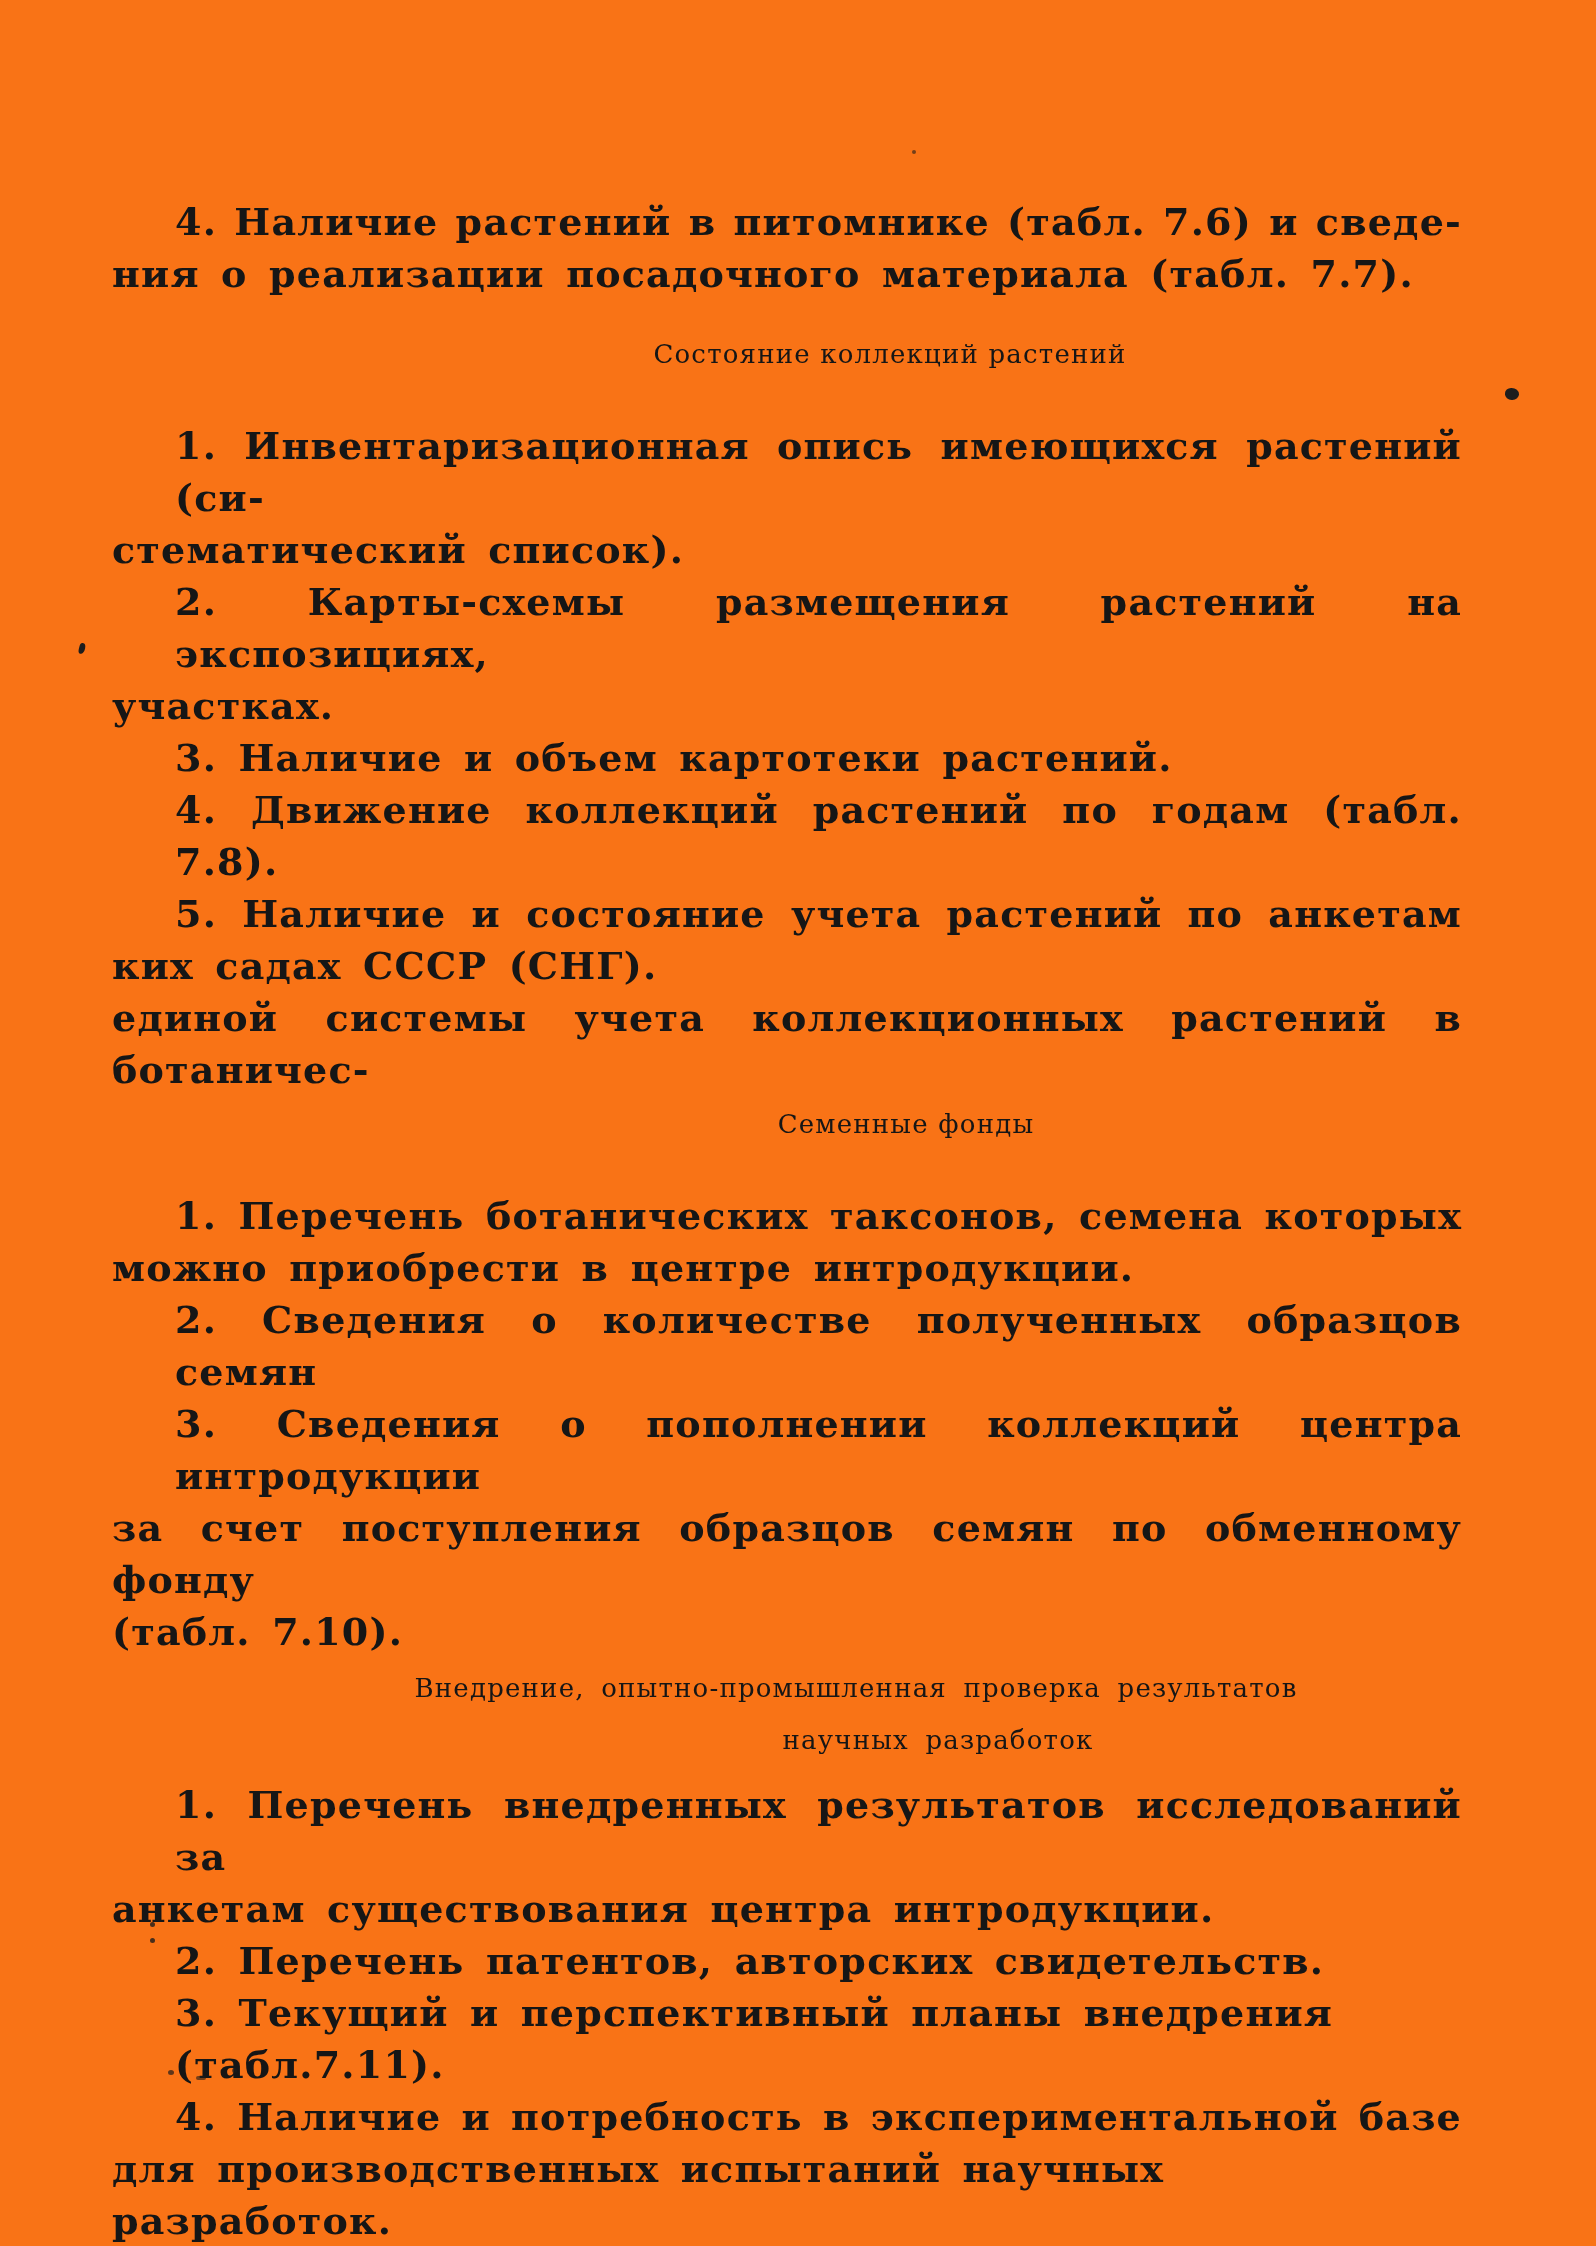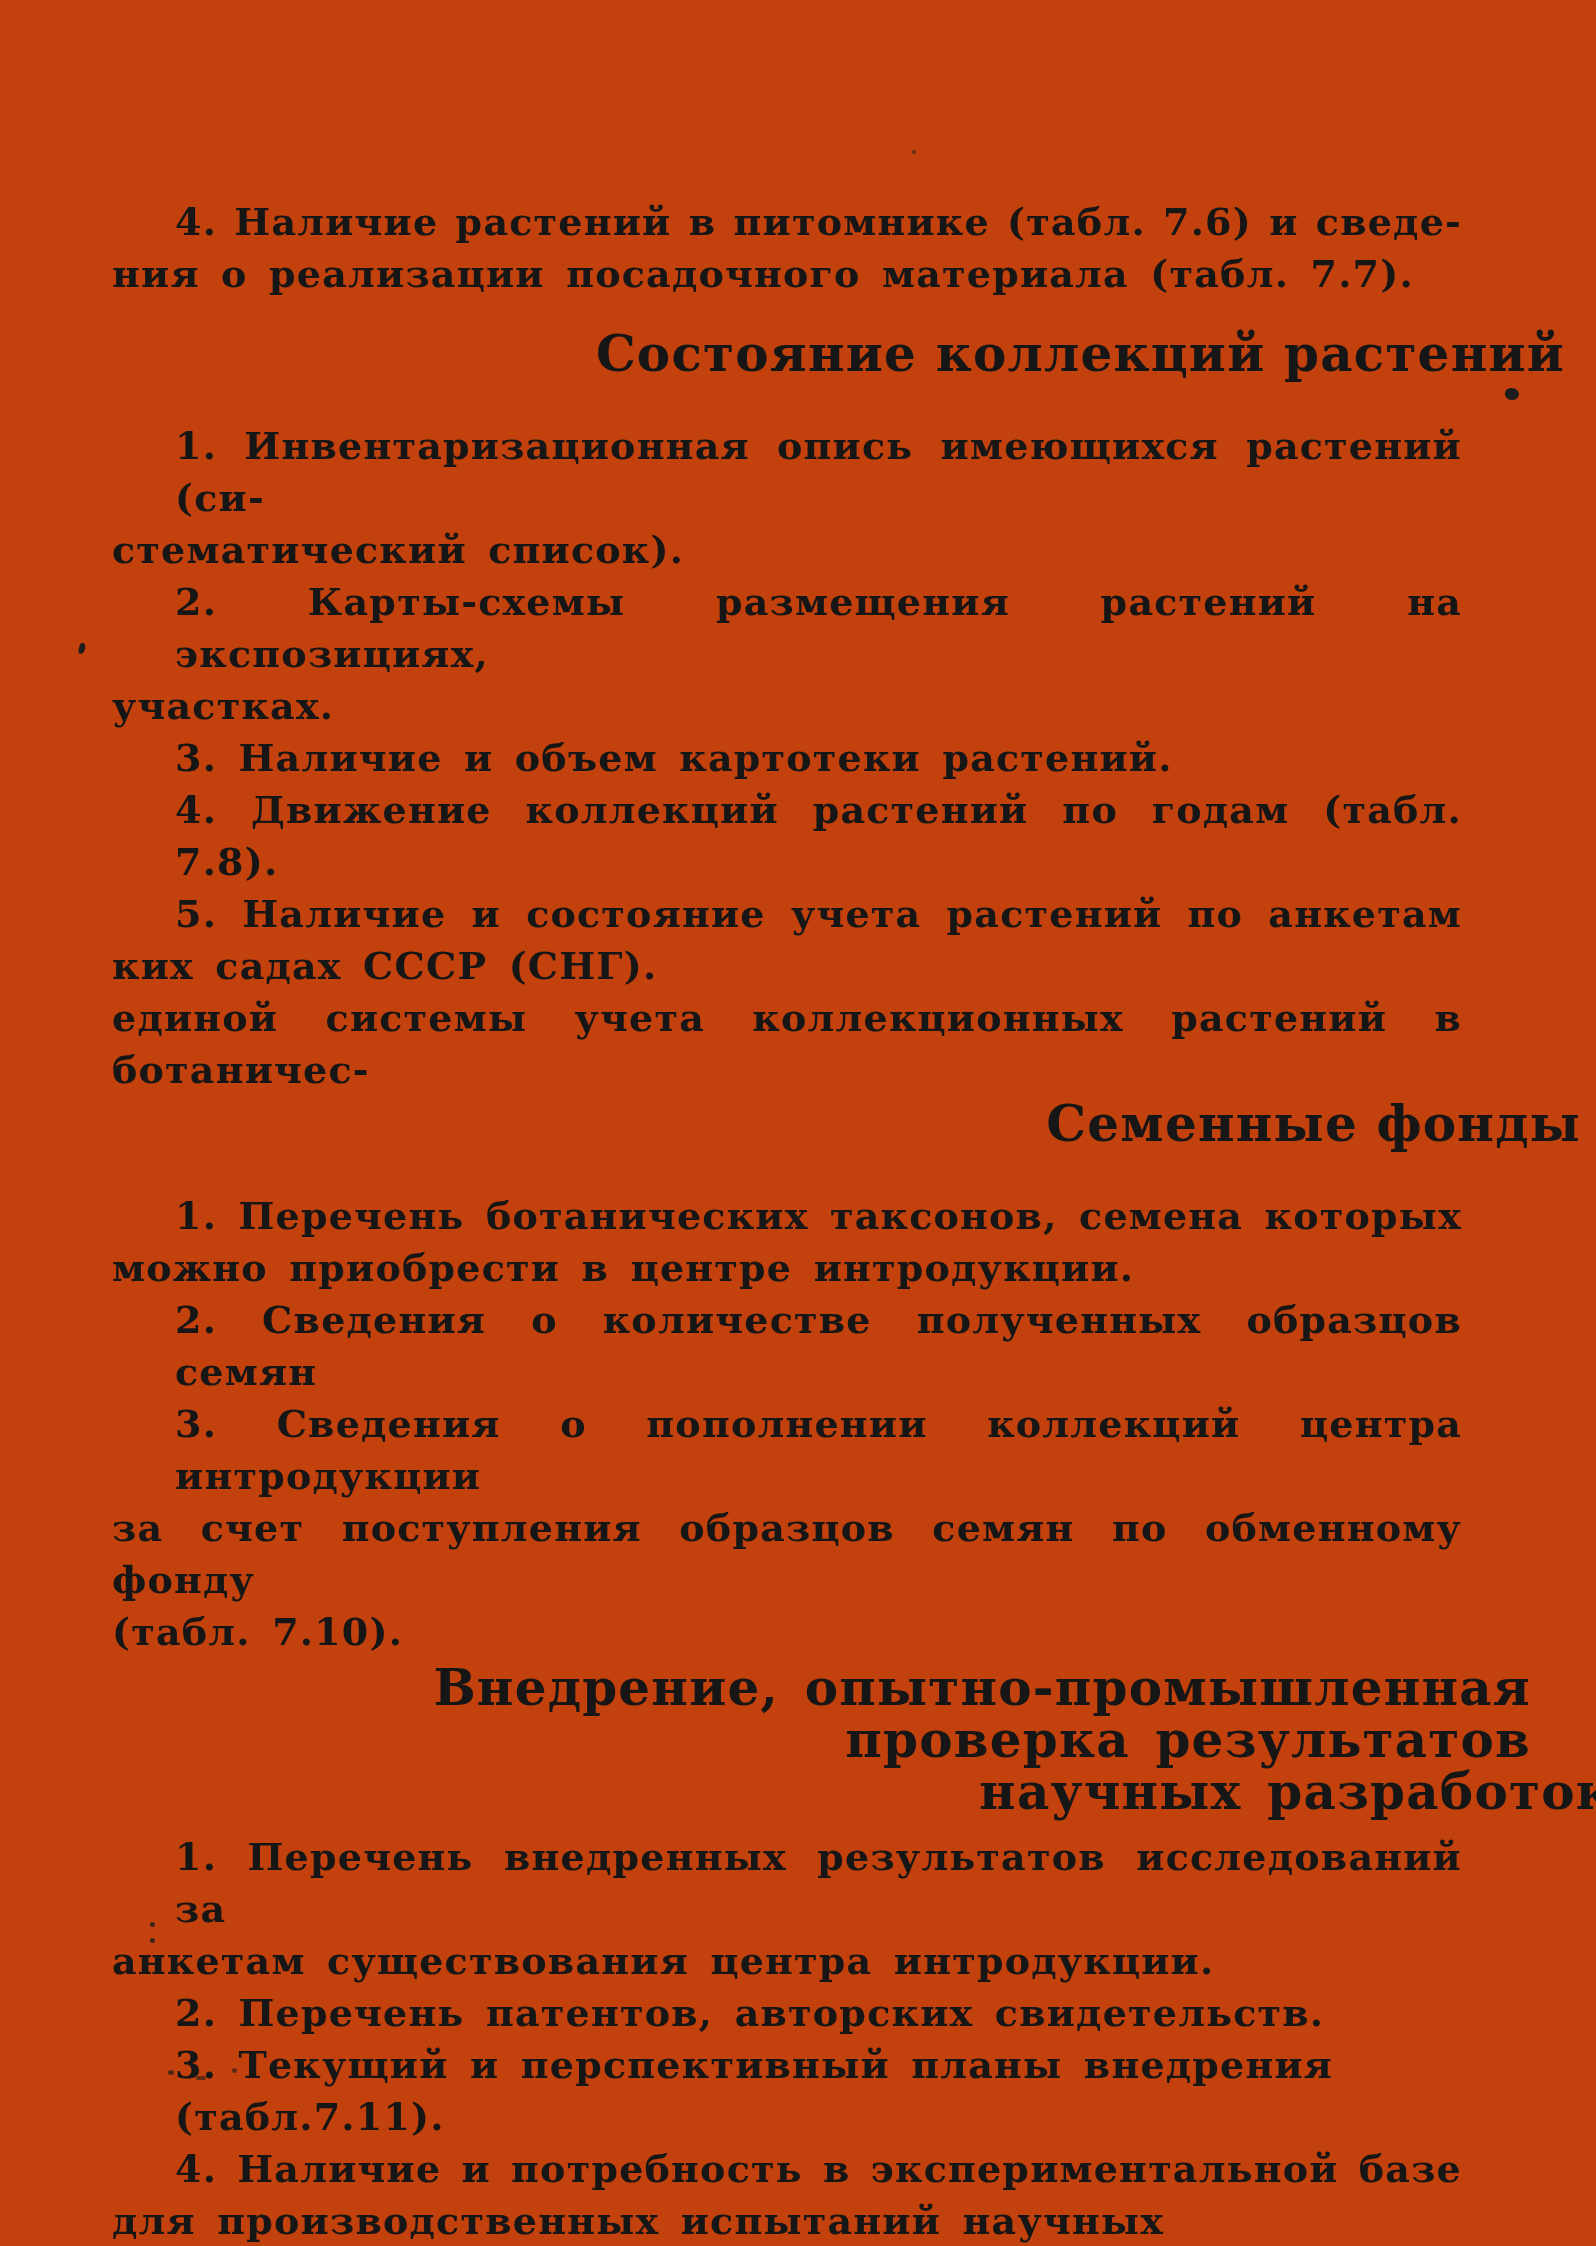--- a/index.html
+++ b/index.html
@@ -1,34 +1,34 @@
 <!DOCTYPE html>
 <html lang="ru"><head>
 <meta charset="utf-8">
 <style>
   html,body{margin:0;padding:0;background:#ffffff;}
   .page{
     position:relative;
     width:1596px;height:2246px;
-    background:#c2410c;
+    background:#f97316;
     overflow:hidden;
     font-family:"DejaVu Serif","Liberation Serif",serif;
     font-weight:700;
     color:#161616;
   }
   .content{
     position:absolute;left:112px;top:196px;width:1350px;
     font-size:38px;line-height:52px;
     letter-spacing:1.2px;
   }
   .ln{display:block;word-spacing:7px;}
   .ln.fi{padding-left:63px;}
   .ln.jf{text-align:justify;text-align-last:justify;word-spacing:normal;}
   .para{margin:0;}
-  .hd{font-size:50px;line-height:52px;text-align:right;font-weight:700;}
+  .hd{font-size:26px;line-height:52px;text-align:center;font-weight:400;}
   .hd-collections{margin:28px 0 40px;transform:translateX(103px);}
   .hd-seed{margin:2px 0 40px;transform:translateX(119px);}
   .hd-impl{margin:4px 0 13px;}
   .hd-impl .h-line1{transform:translateX(69px);}
   .hd-impl .h-line2{transform:translateX(151px);}
   
   .speck{position:absolute;background:#1d1d1d;border-radius:50%;}
   .speck.blob{left:1505px;top:388px;width:14px;height:12px;border-radius:45% 55% 50% 50%;}
   .speck.comma{left:79px;top:643px;width:6px;height:11px;border-radius:50% 50% 60% 40%;transform:rotate(12deg);}
   .speck.d1{left:150px;top:1922px;width:5px;height:5px;opacity:.8;}

